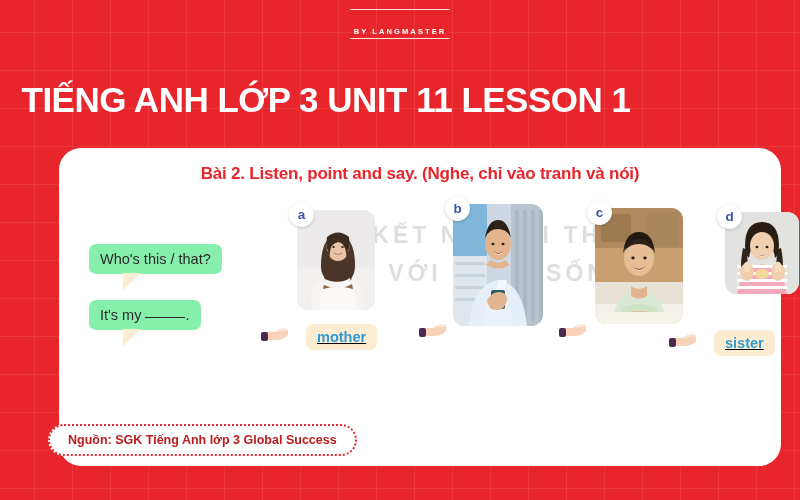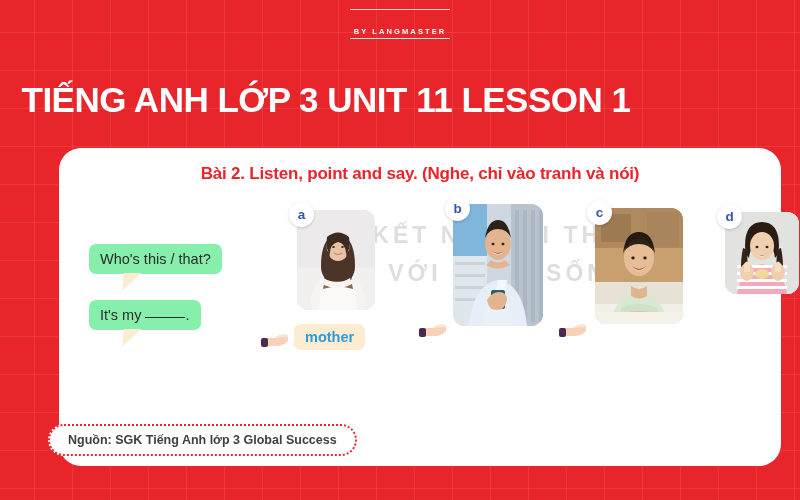--- a/index.html
+++ b/index.html
@@ -117,38 +117,38 @@
   .badge {
     position:absolute; top:-8px; left:-8px;
     width:25px; height:25px; border-radius:50%;
     background:#fff;
     box-shadow:0 1px 3px rgba(0,0,0,.18);
     color:#3857a8; font-size:13.5px; font-weight:bold;
     display:flex; align-items:center; justify-content:center;
     z-index:4;
   }
   .label-row {
-    position:absolute; display:flex; align-items:flex-end; gap:5px;
+    position:absolute; display:flex; align-items:flex-start; gap:17px;text-decoration:underline;
   }
   .hand {
     position:relative; width:28px; height:20px; flex:0 0 28px;
   }
   .word-pill {
     background:#fcecd2; border-radius:7px;
     padding:5px 11px;
     color:#2e9bd4; font-size:14.5px; font-weight:bold;
     white-space:nowrap;
   }
 
   
   #source-pill {
     position:absolute; left:48px; top:424px;
     background:#fff; border:2.2px dotted #e8252b;
     border-radius:18px; padding:7px 18px;
-    color:#404040; font-size:12.5px; font-weight:bold;
+    color:#b91c1c; font-size:12.5px; font-weight:bold;
     white-space:nowrap;
   }
 </style>
 </head>
 <body>
 
 <div id="bg-grid"></div>
 
 <div id="header">
 
@@ -316,19 +316,29 @@
             <path d="M32 42 q5 5 10 0 q-5 4 -10 0z" fill="#fff"></path>
             <path d="M32 41 q5 6 10 0 q-5 5 -10 0z" fill="#a8574a"></path>
             <ellipse cx="22" cy="60" rx="7" ry="9" fill="#f0cfae"></ellipse>
             <path d="M19 52 q3 -5 6 0 l0 8 l-6 0z" fill="#f6ddc0"></path>
             <ellipse cx="53" cy="60" rx="7" ry="9" fill="#f0cfae"></ellipse>
             <path d="M50 52 q3 -5 6 0 l0 8 l-6 0z" fill="#f6ddc0"></path>
             <ellipse cx="37" cy="62" rx="7" ry="5" fill="#f2d99a"></ellipse>
           </svg>
         </div>
         <div class="badge">d</div>
+        <div class="label-row" style="left:-56px; top:118px;">
+          <div class="hand">
+            <svg viewBox="0 0 28 20">
+              <path d="M27 5 q-8 -2 -13 3 l-7 0 q-5 0 -5 4 q0 4 5 4 l8 0 q8 0 12 -5z" fill="#f7d2b8"></path>
+              <path d="M27 5 q-8 -2 -13 3 q6 -1 13 -1z" fill="#fbe4d2"></path>
+              <rect x="0" y="8" width="7" height="9" rx="2" fill="#4b2a52"></rect>
+            </svg>
+          </div>
+          <div class="word-pill">sister</div>
+        </div>
       </div>
 
     </div>
   </div>
 </div>
 
 <div id="source-pill">Nguồn: SGK Tiếng Anh lớp 3 Global Success</div>
 
 </body></html>

